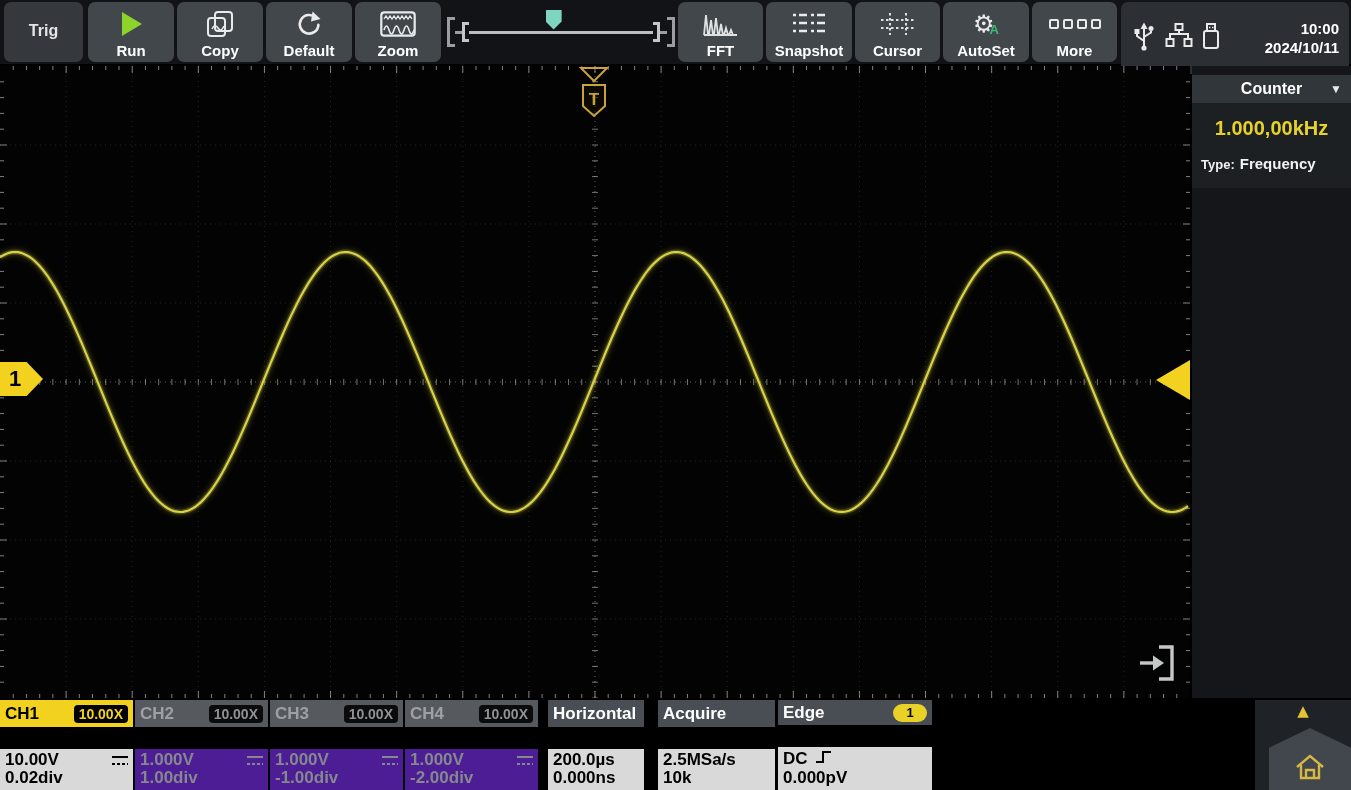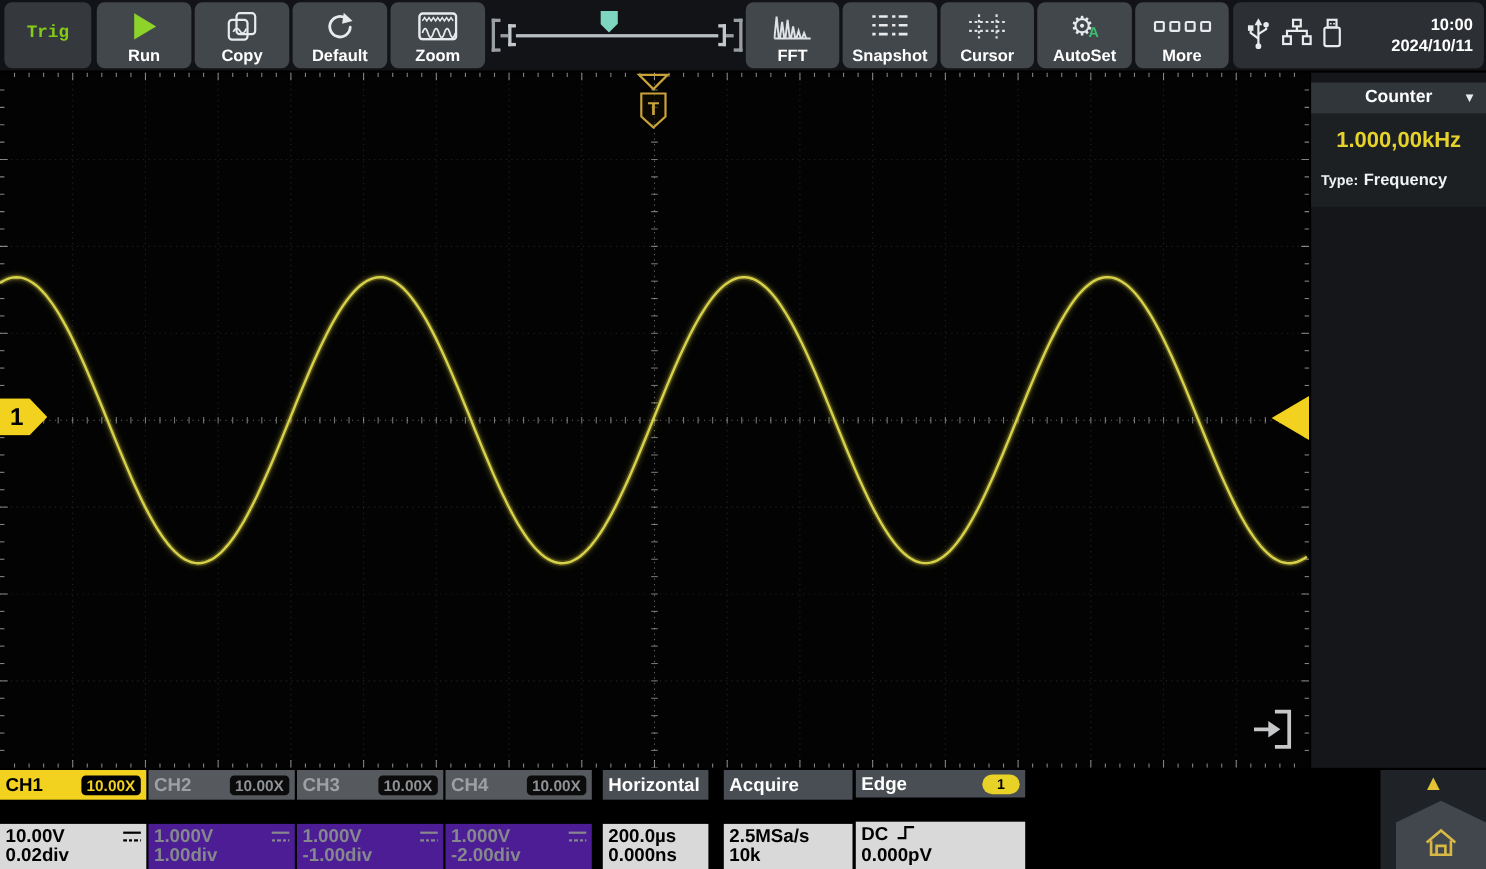--- a/index.html
+++ b/index.html
@@ -7,21 +7,21 @@
           font-family:"Liberation Sans",sans-serif;color:#fff;}
 
   
   .toolbar{position:absolute;left:0;top:0;width:1351px;height:64px;background:#121316;}
   .tbtn{position:absolute;top:2px;height:60px;background:#42474c;border-radius:7px;
         display:flex;flex-direction:column;align-items:center;justify-content:flex-end;
         padding-bottom:3px;box-sizing:border-box;}
   .tbtn .ticon{flex:1;display:flex;align-items:center;justify-content:center;margin-top:3px;}
   .tlabel{font-size:15px;font-weight:bold;color:#fff;line-height:17px;white-space:nowrap;}
   .b-trig{left:4px;width:79px;background:#35393e;justify-content:center;}
-  .b-trig .tlabel{color:#84cc16;font-size:16px;font-family:Liberation Mono, monospace;}
+  .b-trig .tlabel{color:#e5e5e5;font-size:16px;}
   .b-run{left:88px;width:86px}.b-copy{left:177px;width:86px}.b-default{left:266px;width:86px}
   .b-zoom{left:355px;width:86px}.b-fft{left:678px;width:85px}.b-snapshot{left:766px;width:86px}
   .b-cursor{left:855px;width:85px}.b-autoset{left:943px;width:86px}.b-more{left:1032px;width:85px}
 
   .gear{font-family:"DejaVu Sans",sans-serif;font-size:24px;line-height:26px;color:#e8eaec;}
   .ga{color:#3dbd71;font-size:13px;font-weight:bold;margin-left:-5px;margin-top:11px;}
   .more-grid{display:grid;grid-template-columns:10px 10px;gap:4px;}
   .more-grid i{width:10px;height:10px;border:2.2px solid #e8eaec;border-radius:2px;box-sizing:border-box;display:block;}
 
   
@@ -31,21 +31,21 @@
   .obr.l{border-right:none;}.obr.r{border-left:none;}
   .hdash{width:7px;height:3px;background:#989ea3;flex:0 0 auto;}
   .ibr{width:7px;height:20px;border:3px solid #c2c7cb;}
   .ibr.l{border-right:none;}.ibr.r{border-left:none;}
   .ttrack{flex:1;height:3px;background:#b9bec2;position:relative;}
   .hpos-marker{position:absolute;top:-21px;width:16px;height:20px;background:#7ed5c0;
                transform:translateX(-50%);
                clip-path:polygon(0 0,100% 0,100% 60%,50% 100%,0 60%);}
 
   
-  .tstatus{position:absolute;left:1121px;top:2px;width:228px;height:60px;background:#2c3035;
+  .tstatus{position:absolute;left:1121px;top:2px;width:228px;height:72px;background:#2c3035;
            border-radius:7px;display:flex;align-items:center;padding:0 10px;box-sizing:border-box;}
   .sicons{display:flex;align-items:center;gap:7px;}
   .sdt{margin-left:auto;text-align:right;font-size:15px;font-weight:bold;line-height:19px;}
 
   
   .scope{position:absolute;left:0;top:66px;width:1190px;height:632px;background:#030303;}
   .trace{filter:drop-shadow(0 0 3px rgba(216,210,75,0.65));}
   .trig-marker{position:absolute;left:573px;top:0;width:42px;height:56px;}
   .ch-flag{position:absolute;left:0;top:296px;width:43px;height:34px;background:#f2d21f;color:#000;
            clip-path:polygon(0 0,62% 0,100% 50%,62% 100%,0 100%);

